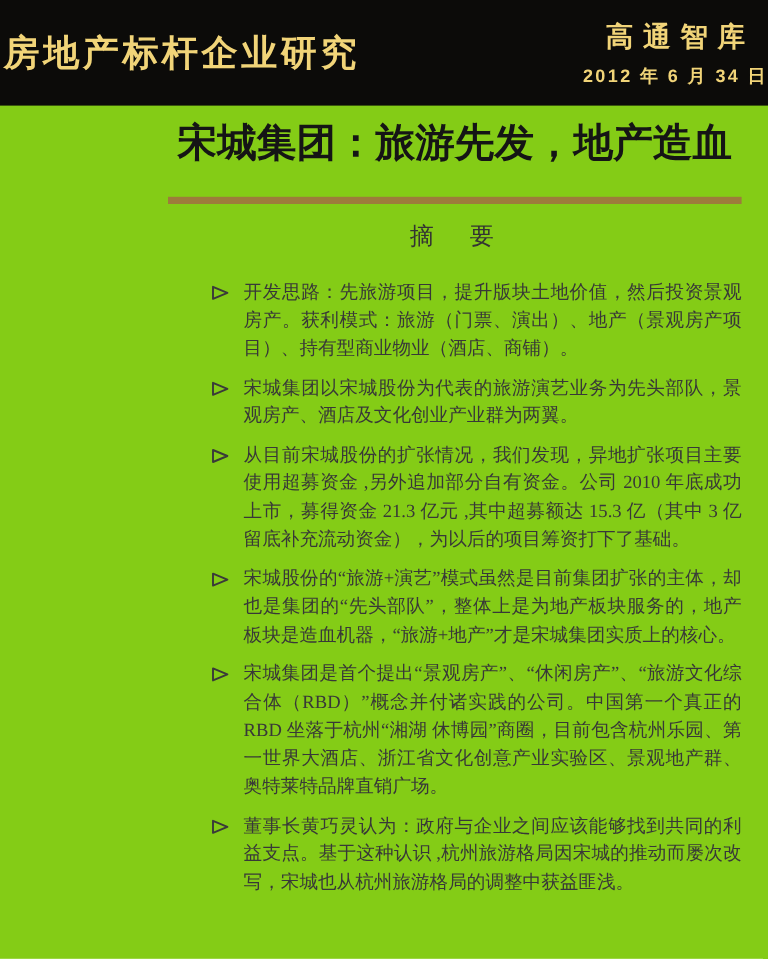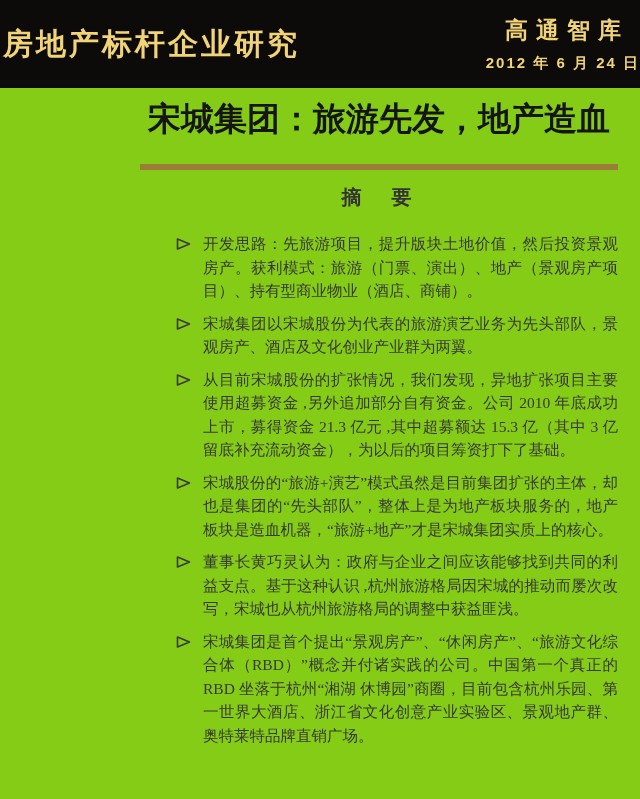--- a/index.html
+++ b/index.html
@@ -49,21 +49,21 @@
     font-weight:700; font-size:33px; line-height:46px;
     color:#151515; text-align:center; white-space:nowrap;
   }
   .divider {
     margin-top:22px; height:6px; width:478px;
     background:var(--divider,#9d7c3b);
   }
   .abstract {
     margin-top:15px;
     font-family:"Liberation Sans","DejaVu Sans",sans-serif;
-    font-weight:700; font-size:20px; line-height:24px; letter-spacing:5px;
+    font-weight:400; font-size:20px; line-height:24px; letter-spacing:5px;
     color:#333333; text-align:center;
   }
   .bullets {
     list-style:none; margin-top:23px;
   }
   .bullet-item {
     position:relative;
     padding-left:63px;
     margin-bottom:9px;
     font-size:15.5px; line-height:23.5px;
@@ -78,21 +78,21 @@
 </style>
 </head>
 <body>
 
 <div class="page">
 
   <header class="masthead">
     <div class="masthead-left">房地产标杆企业研究</div>
     <div class="masthead-right">
       <div class="brand">高通智库</div>
-      <div class="masthead-date">2012 年 6 月 24 日</div>
+      <div class="masthead-date">2012 年 6 月 34 日</div>
     </div>
   </header>
 
   <main class="content">
 
     <h1 class="title">宋城集团：旅游先发，地产造血</h1>
 
     <div class="divider"></div>
 
     <h2 class="abstract">摘　要</h2>
@@ -134,27 +134,27 @@
         </span>
         <span>宋城股份的“旅游+演艺”模式虽然是目前集团扩张的主体，却也是集团的“先头部队”，整体上是为地产板块服务的，地产板块是造血机器，“旅游+地产”才是宋城集团实质上的核心。</span>
       </li>
 
       <li class="bullet-item">
         <span class="marker">
           <svg width="15" height="14" viewBox="0 0 15 14">
             <path d="M1.5 2 L13.5 7 L1.5 12 Z" fill="none" stroke="#3a3a3a" stroke-width="1.6" stroke-linejoin="round"></path>
           </svg>
         </span>
-        <span>董事长黄巧灵认为：政府与企业之间应该能够找到共同的利益支点。基于这种认识 ,杭州旅游格局因宋城的推动而屡次改写，宋城也从杭州旅游格局的调整中获益匪浅。</span>
+        <span>宋城集团是首个提出“景观房产”、“休闲房产”、“旅游文化综合体（RBD）”概念并付诸实践的公司。中国第一个真正的 RBD 坐落于杭州“湘湖 休博园”商圈，目前包含杭州乐园、第一世界大酒店、浙江省文化创意产业实验区、景观地产群、奥特莱特品牌直销广场。</span>
       </li>
 
       <li class="bullet-item">
         <span class="marker">
           <svg width="15" height="14" viewBox="0 0 15 14">
             <path d="M1.5 2 L13.5 7 L1.5 12 Z" fill="none" stroke="#3a3a3a" stroke-width="1.6" stroke-linejoin="round"></path>
           </svg>
         </span>
-        <span>宋城集团是首个提出“景观房产”、“休闲房产”、“旅游文化综合体（RBD）”概念并付诸实践的公司。中国第一个真正的 RBD 坐落于杭州“湘湖 休博园”商圈，目前包含杭州乐园、第一世界大酒店、浙江省文化创意产业实验区、景观地产群、奥特莱特品牌直销广场。</span>
+        <span>董事长黄巧灵认为：政府与企业之间应该能够找到共同的利益支点。基于这种认识 ,杭州旅游格局因宋城的推动而屡次改写，宋城也从杭州旅游格局的调整中获益匪浅。</span>
       </li>
 
     </ul>
   </main>
 </div>
 
 </body></html>

